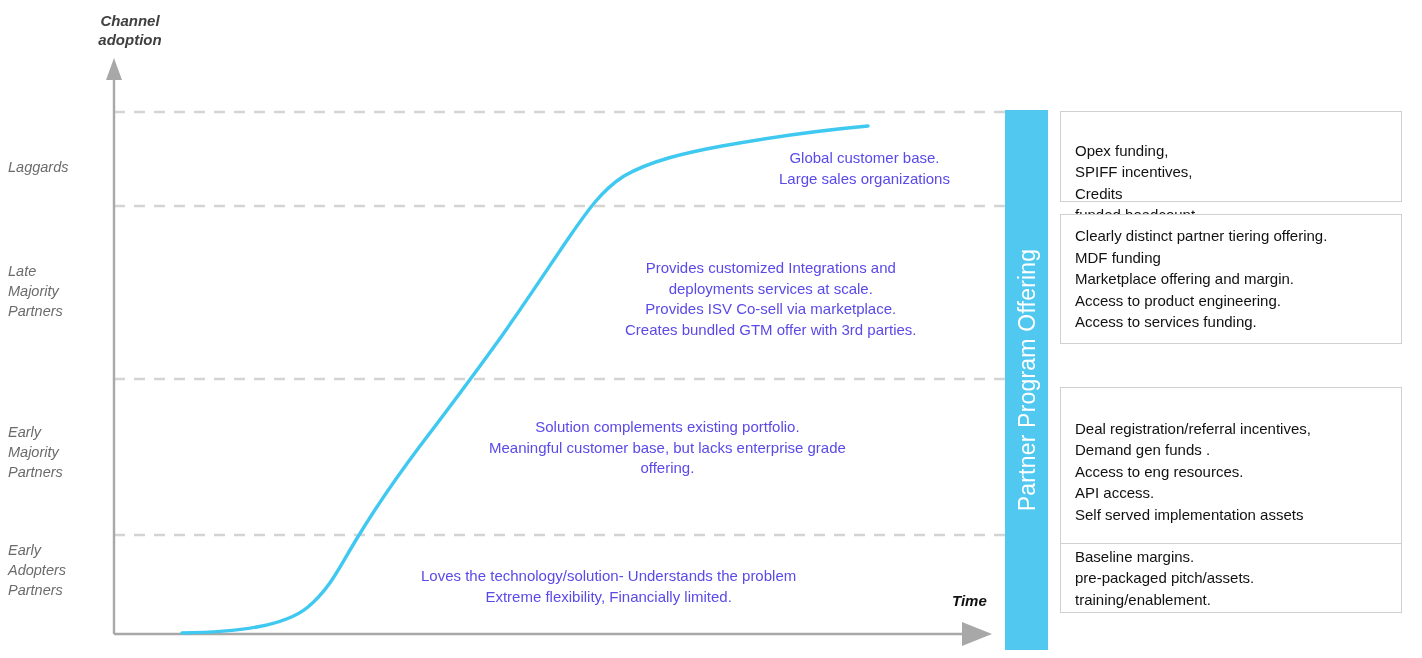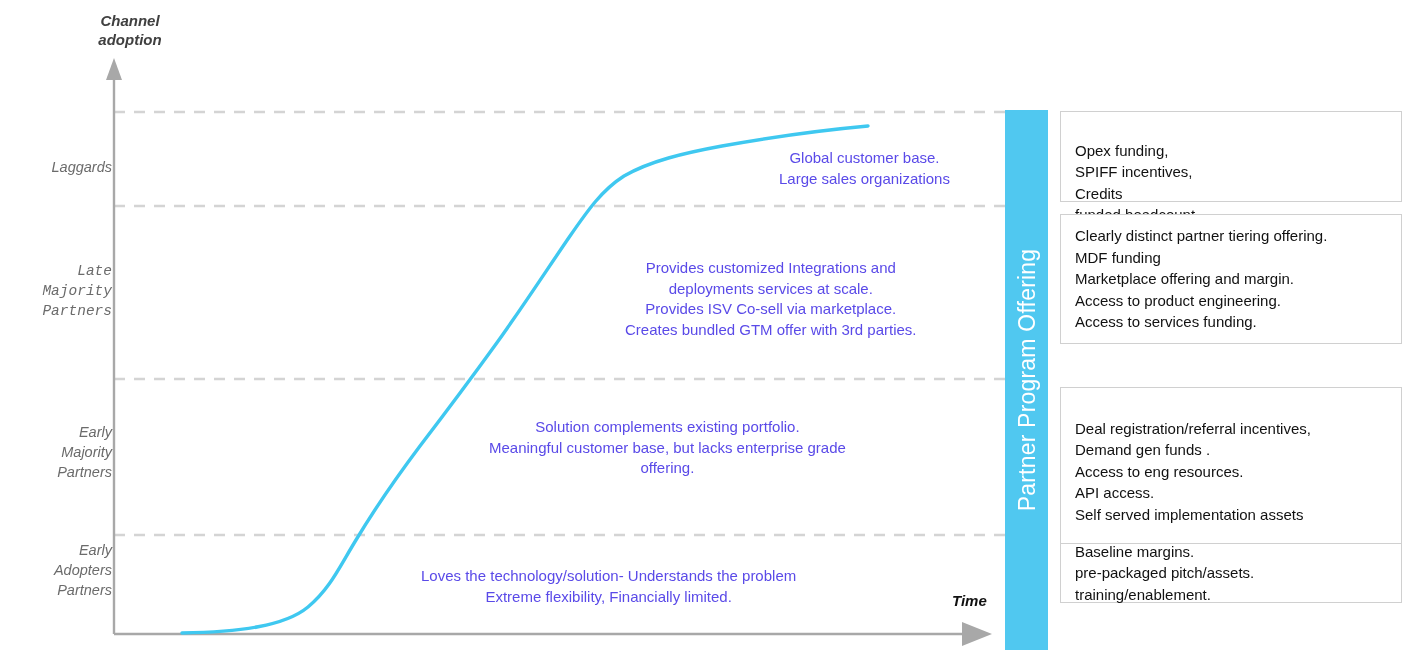--- a/index.html
+++ b/index.html
@@ -16,26 +16,26 @@
     font-size:15px;font-weight:bold;color:#404040;line-height:1.25;
     text-align:center;white-space:pre-line;font-style:italic;
   }
   #x-axis-title{
     position:absolute;left:952px;top:592px;
     font-size:15px;font-weight:bold;color:#111;font-style:italic;
   }
 
   
   .stage-label{
-    position:absolute;width:104px;text-align:right;
+    position:absolute;width:104px;text-align:left;
     font-size:14.5px;font-style:italic;color:#6b6b6b;
     line-height:1.38;white-space:pre-line;
   }
   #stage-label-0{left:8px;top:157px;}
-  #stage-label-1{left:8px;top:261px;font-family:Liberation Mono, monospace;}
+  #stage-label-1{left:8px;top:261px;}
   #stage-label-2{left:8px;top:422px;}
   #stage-label-3{left:8px;top:540px;}
 
   
   .annotation{
     position:absolute;color:#5a4ae8;font-size:15px;
     line-height:1.38;white-space:pre-line;text-align:center;
   }
   #annotation-0{left:779px;top:148px;}
   #annotation-1{left:625px;top:258px;}
@@ -58,21 +58,21 @@
   
   .benefit-box{
     position:absolute;left:1060px;width:342px;
     border:1px solid #d0d0d0;background:#fff;box-sizing:border-box;
     color:#111;font-size:15px;line-height:1.43;
     padding:28px 14px;white-space:pre-line;
   }
   #benefit-box-0{top:111px;height:91px;}
   #benefit-box-1{top:214px;height:130px;display:flex;align-items:center;}
   #benefit-box-2{top:387px;height:169px;display:flex;align-items:center;}
-  #benefit-box-3{top:543px;height:60px;display:flex;align-items:center;}
+  #benefit-box-3{top:543px;height:70px;display:flex;align-items:center;}
 </style>
 </head>
 <body>
 
 <div class="stage">
 
   <svg width="1422" height="658" style="position:absolute;left:0;top:0;">
 
     <g stroke="#d4d4d4" stroke-width="2.4" stroke-dasharray="11 9" fill="none">
       <line x1="114" y1="112" x2="1005" y2="112"></line>

